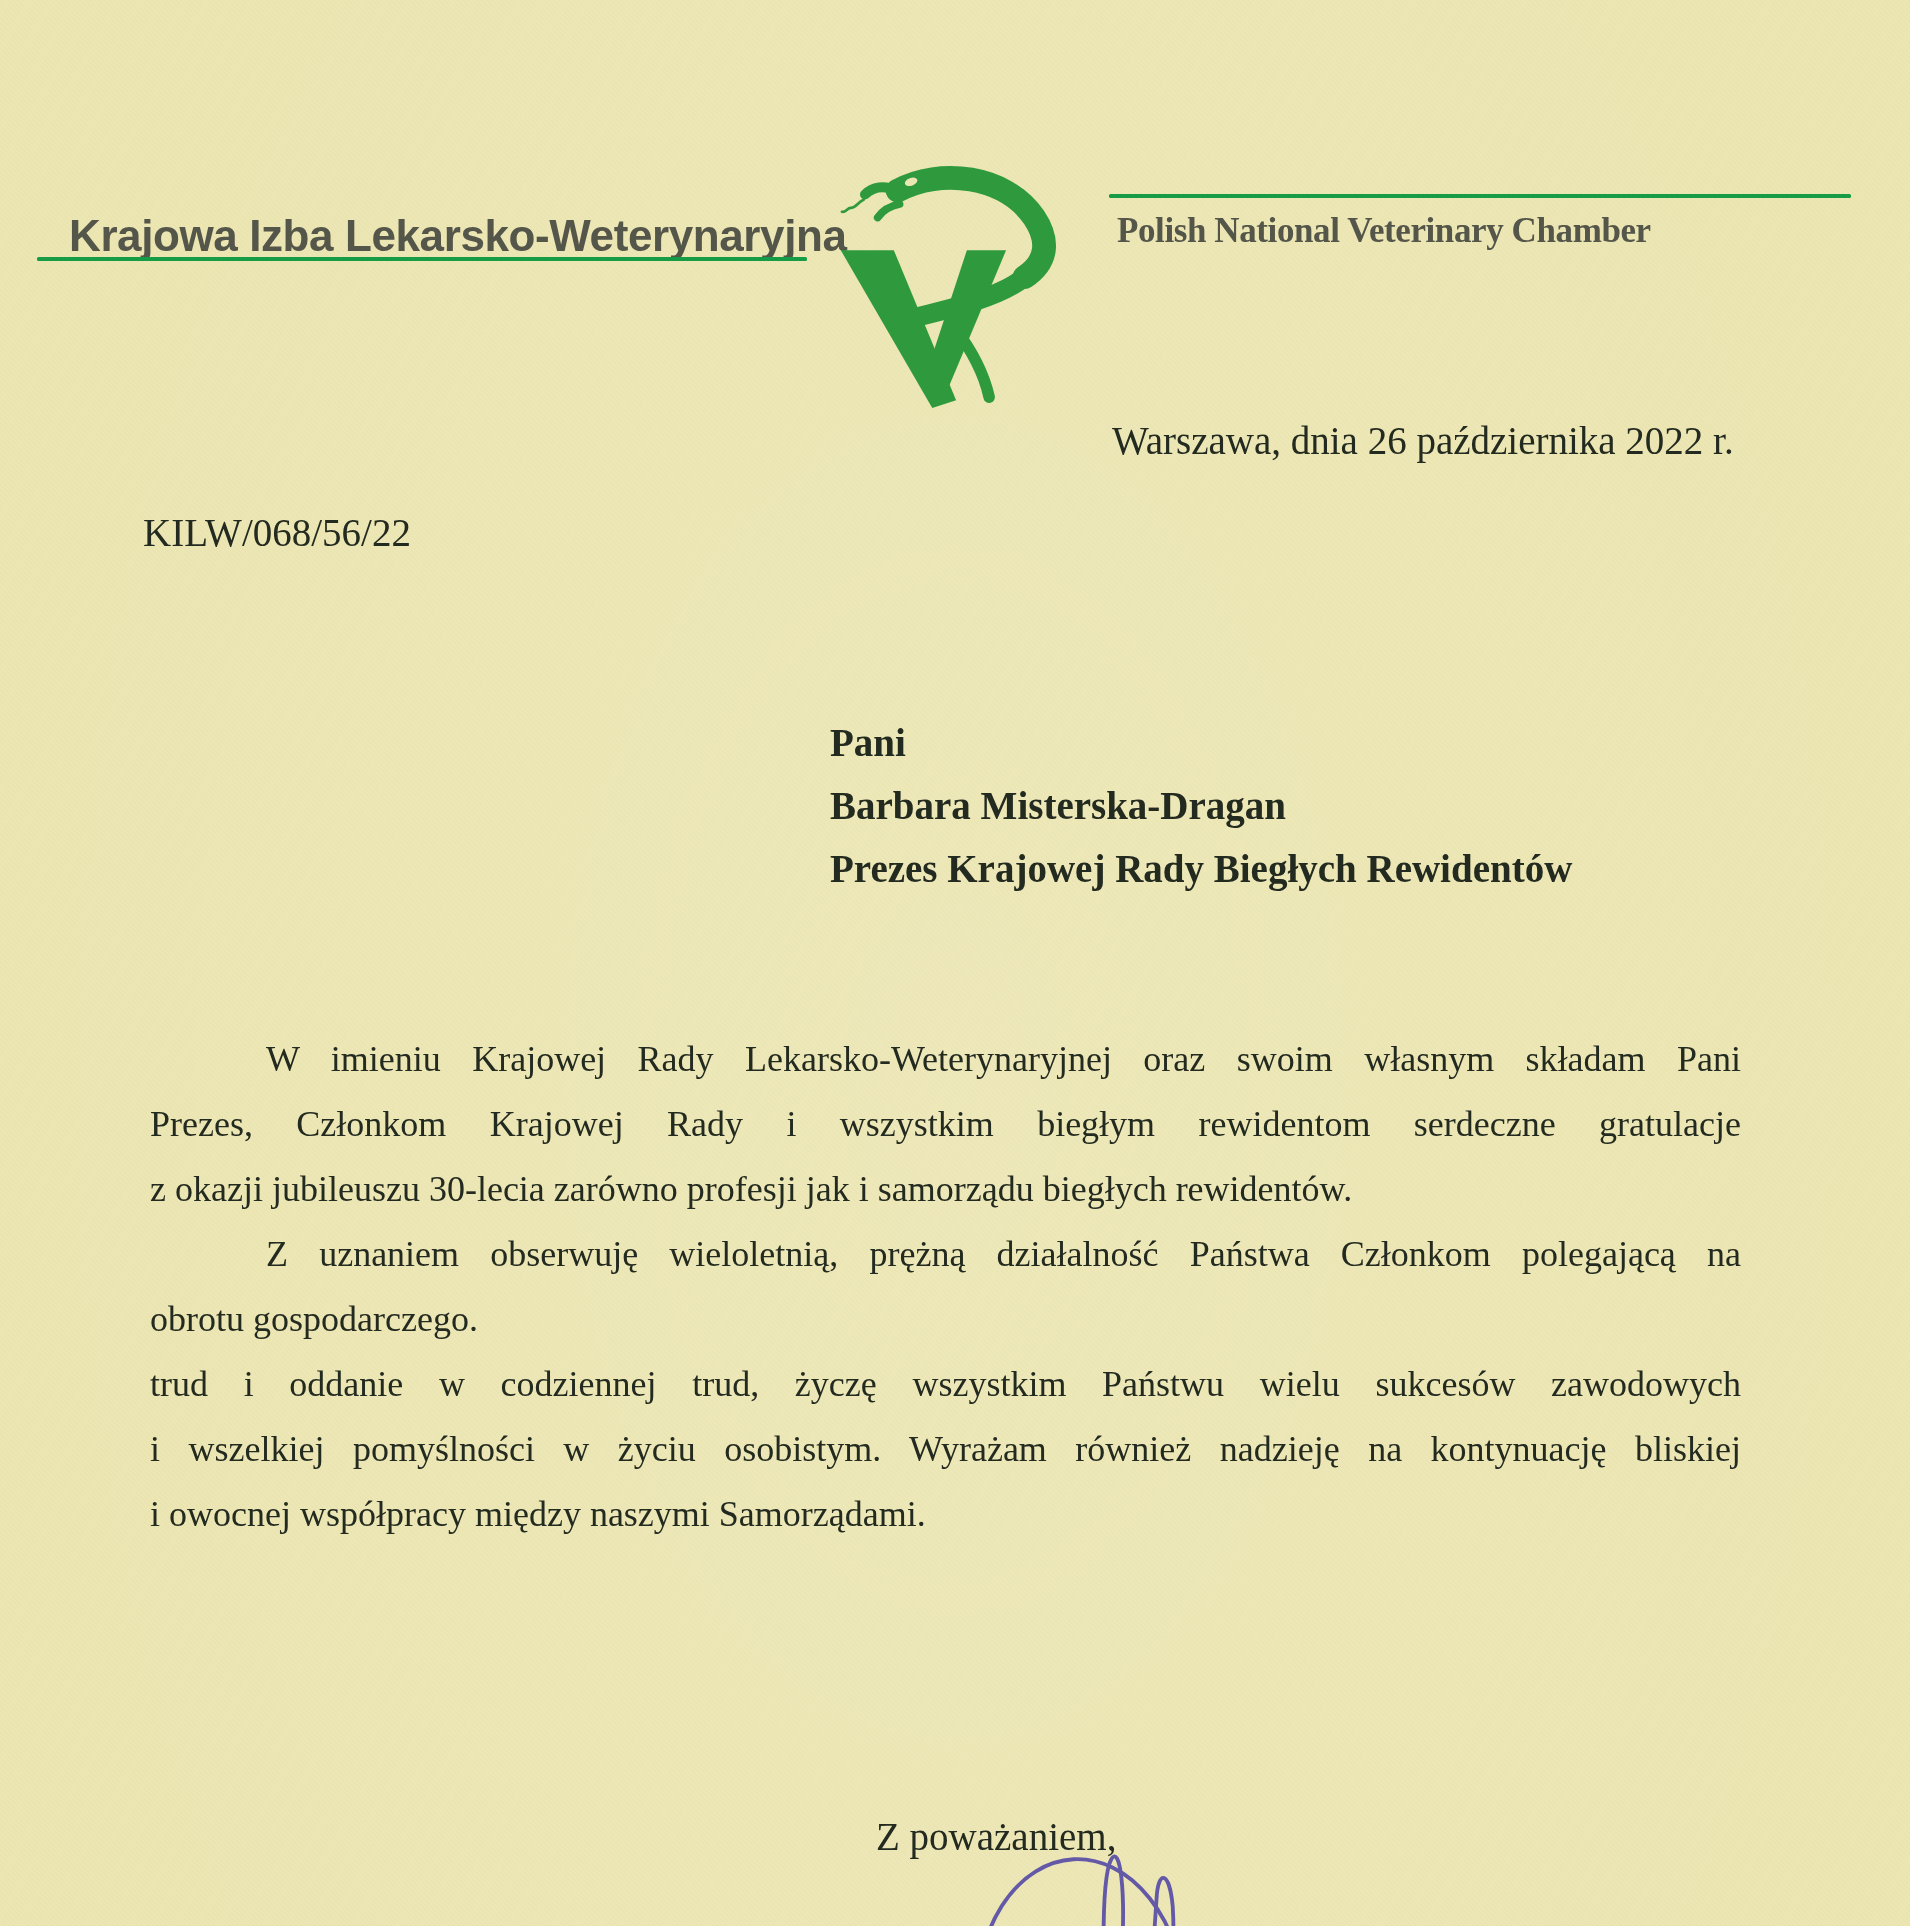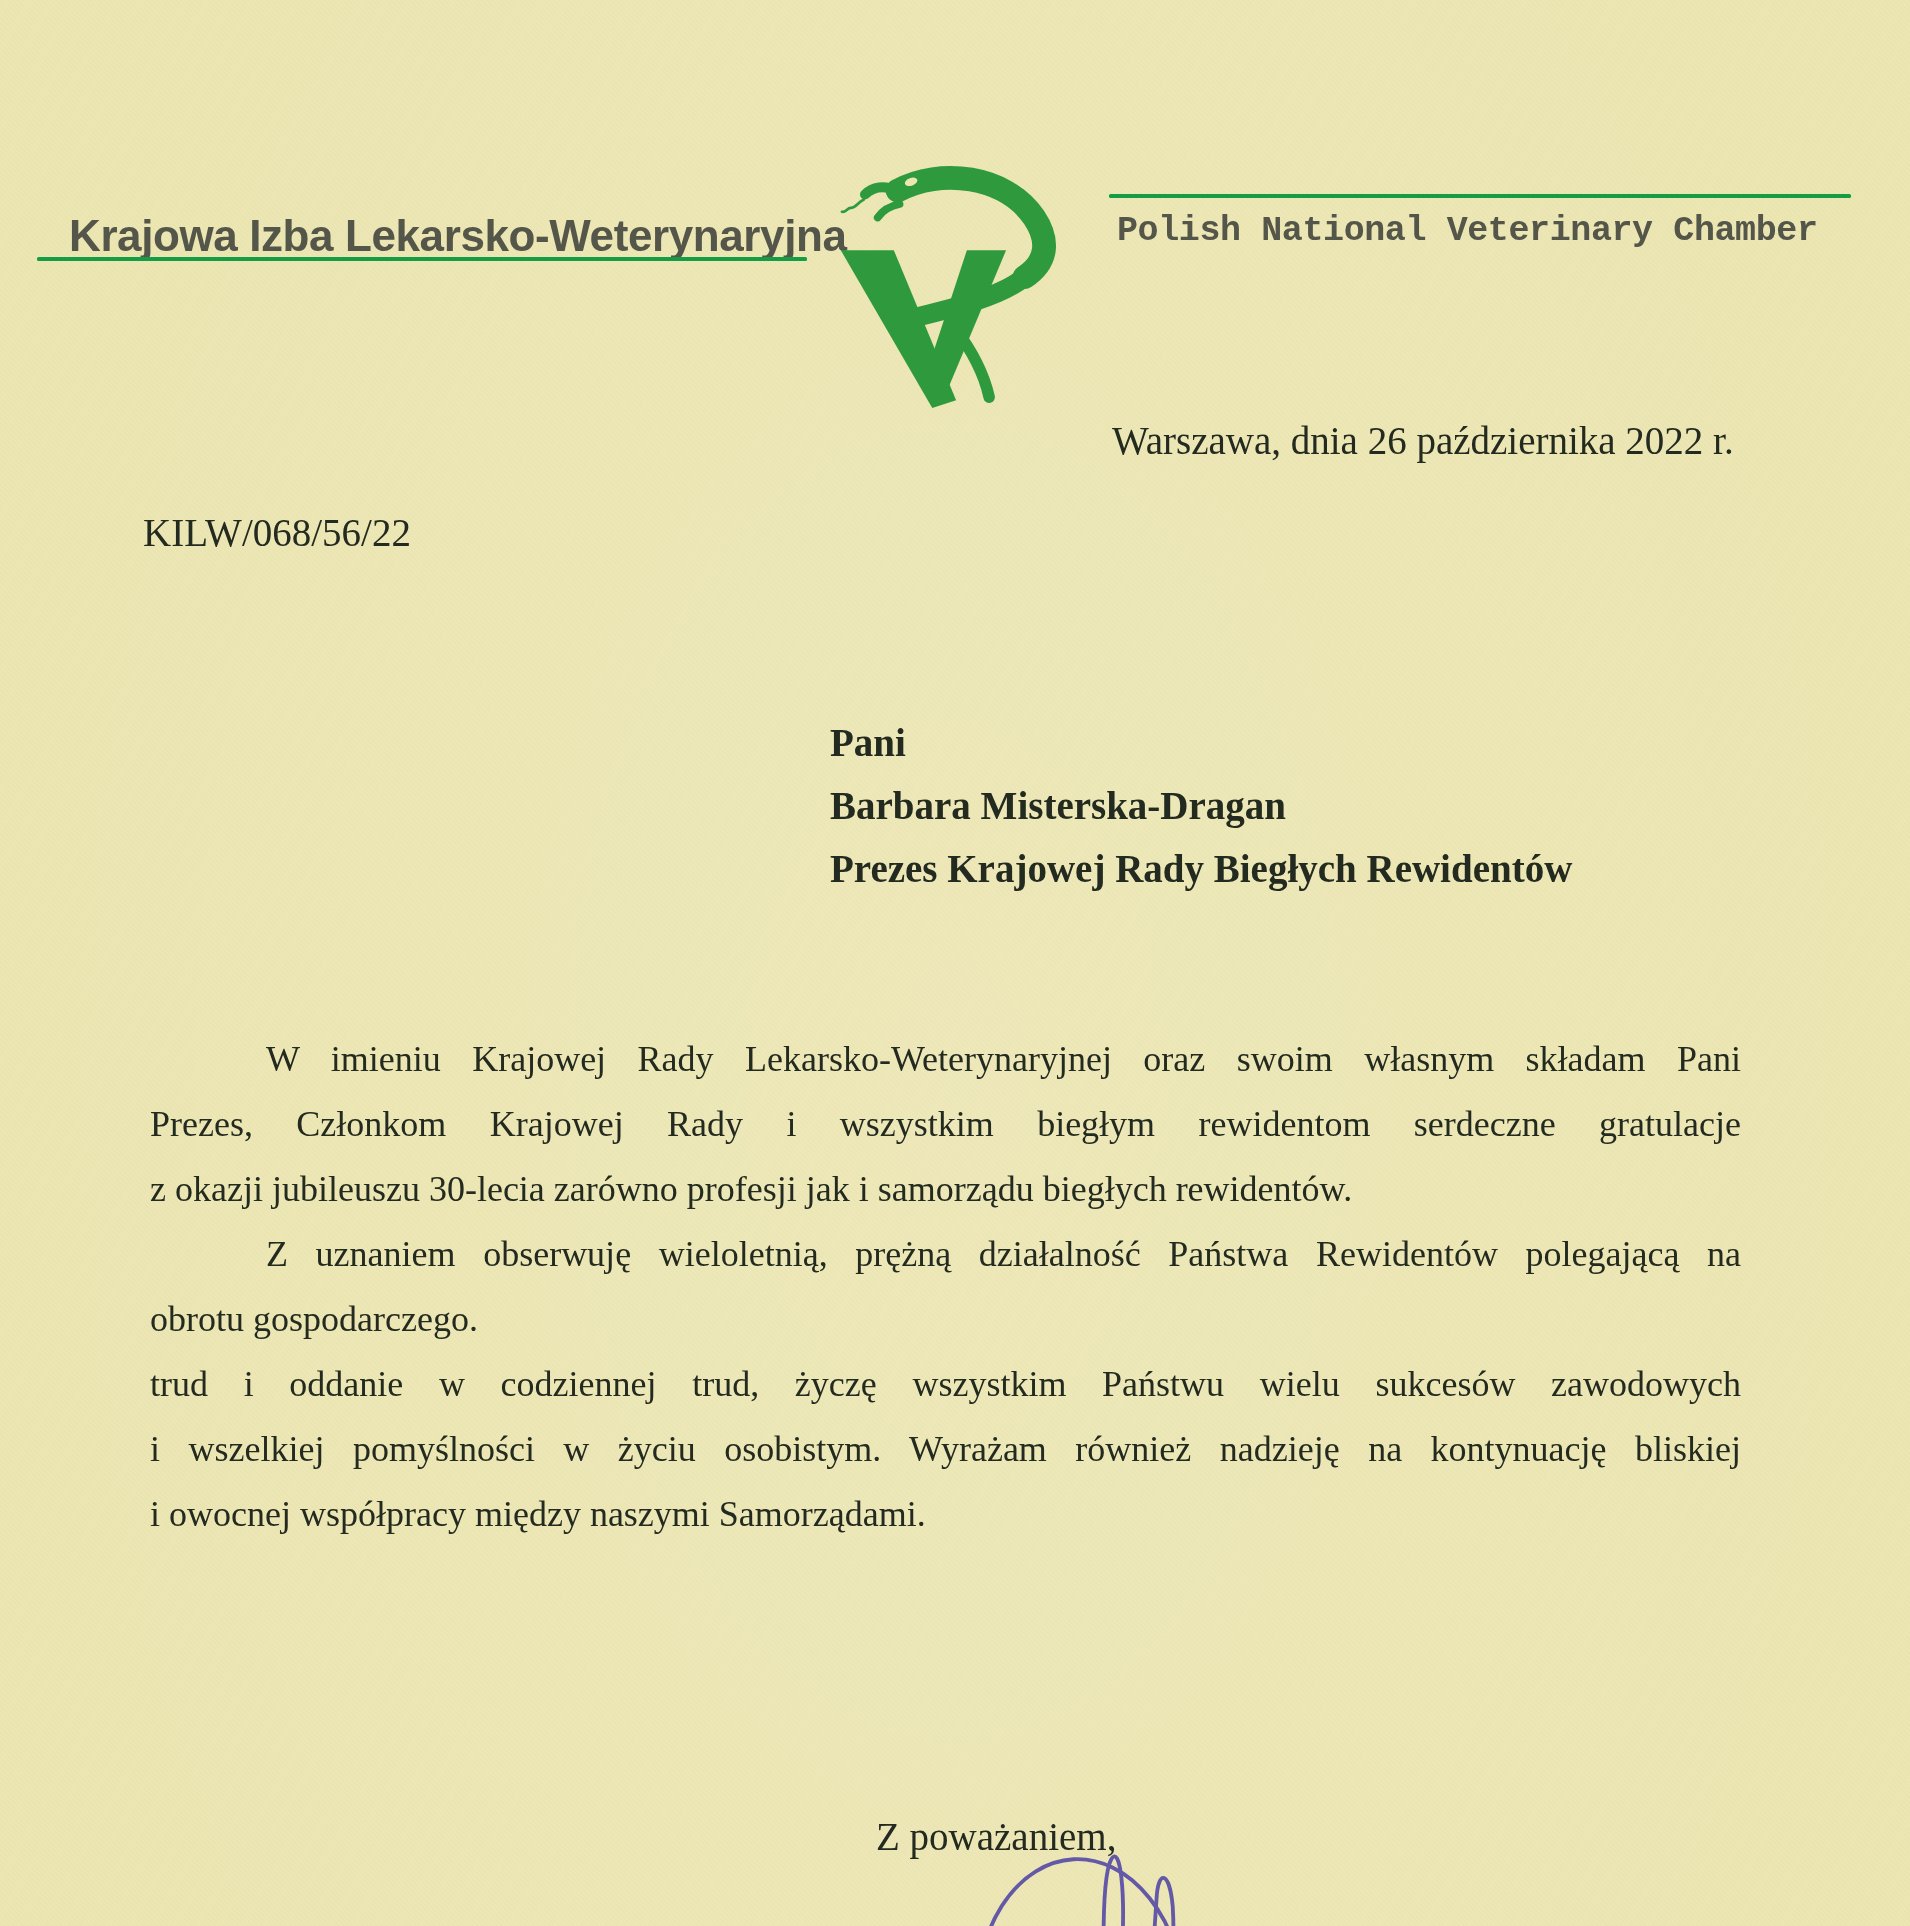--- a/index.html
+++ b/index.html
@@ -14,21 +14,21 @@
     font-family:"Liberation Serif","DejaVu Serif",serif;
     color:#232a1f;
   }
   .abs{position:absolute;}
   
   .org-pl{left:69px;top:211px;font-family:"Liberation Sans","DejaVu Sans",sans-serif;
     font-weight:bold;font-size:44px;letter-spacing:-0.4px;color:#54564a;white-space:nowrap;}
   .rule{background:#169c45;height:3.5px;border-radius:1.5px;}
   .rule-left{left:37px;top:257px;width:770px;}
   .rule-right{left:1109px;top:194px;width:742px;}
-  .org-en{left:1117px;top:211px;font-family:Liberation Mono, monospace;
+  .org-en{left:1117px;top:211px;font-family:Liberation Serif, serif;
     font-weight:bold;font-size:35px;letter-spacing:-0.4px;color:#54564a;white-space:nowrap;}
   .logo{left:840px;top:154px;}
   
   .dateline{left:1112px;top:418px;font-size:39px;white-space:nowrap;}
   .refnum{left:143px;top:510px;font-size:39px;white-space:nowrap;}
   
   .recipient{left:830px;top:711px;font-size:39px;font-weight:bold;line-height:63px;white-space:nowrap;}
   
   .body{left:150px;top:1027px;width:1591px;font-size:36px;line-height:65px;}
   .bl{text-align:justify;text-align-last:justify;}
@@ -82,21 +82,21 @@
     <div>Prezes Krajowej Rady Biegłych Rewidentów</div>
   </div>
 
   <div class="abs body">
     <div>
       <div class="bl ind">W imieniu Krajowej Rady Lekarsko-Weterynaryjnej oraz swoim własnym składam Pani</div>
       <div class="bl">Prezes, Członkom Krajowej Rady i wszystkim biegłym rewidentom serdeczne gratulacje</div>
       <div class="bl last">z okazji jubileuszu 30-lecia zarówno profesji jak i samorządu biegłych rewidentów.</div>
     </div>
     <div>
-      <div class="bl ind">Z uznaniem obserwuję wieloletnią, prężną działalność Państwa Rewidentów polegającą na</div>
+      <div class="bl ind">Z uznaniem obserwuję wieloletnią, prężną działalność Państwa Członkom polegającą na</div>
       <div class="bl last">obrotu gospodarczego.</div>
     </div>
     <div>
       <div class="bl">trud i oddanie w codziennej trud, życzę wszystkim Państwu wielu sukcesów zawodowych</div>
       <div class="bl">i wszelkiej pomyślności w życiu osobistym. Wyrażam również nadzieję na kontynuację bliskiej</div>
       <div class="bl last">i owocnej współpracy między naszymi Samorządami.</div>
     </div>
   </div>
 
   <div class="abs valediction">Z poważaniem,</div>

